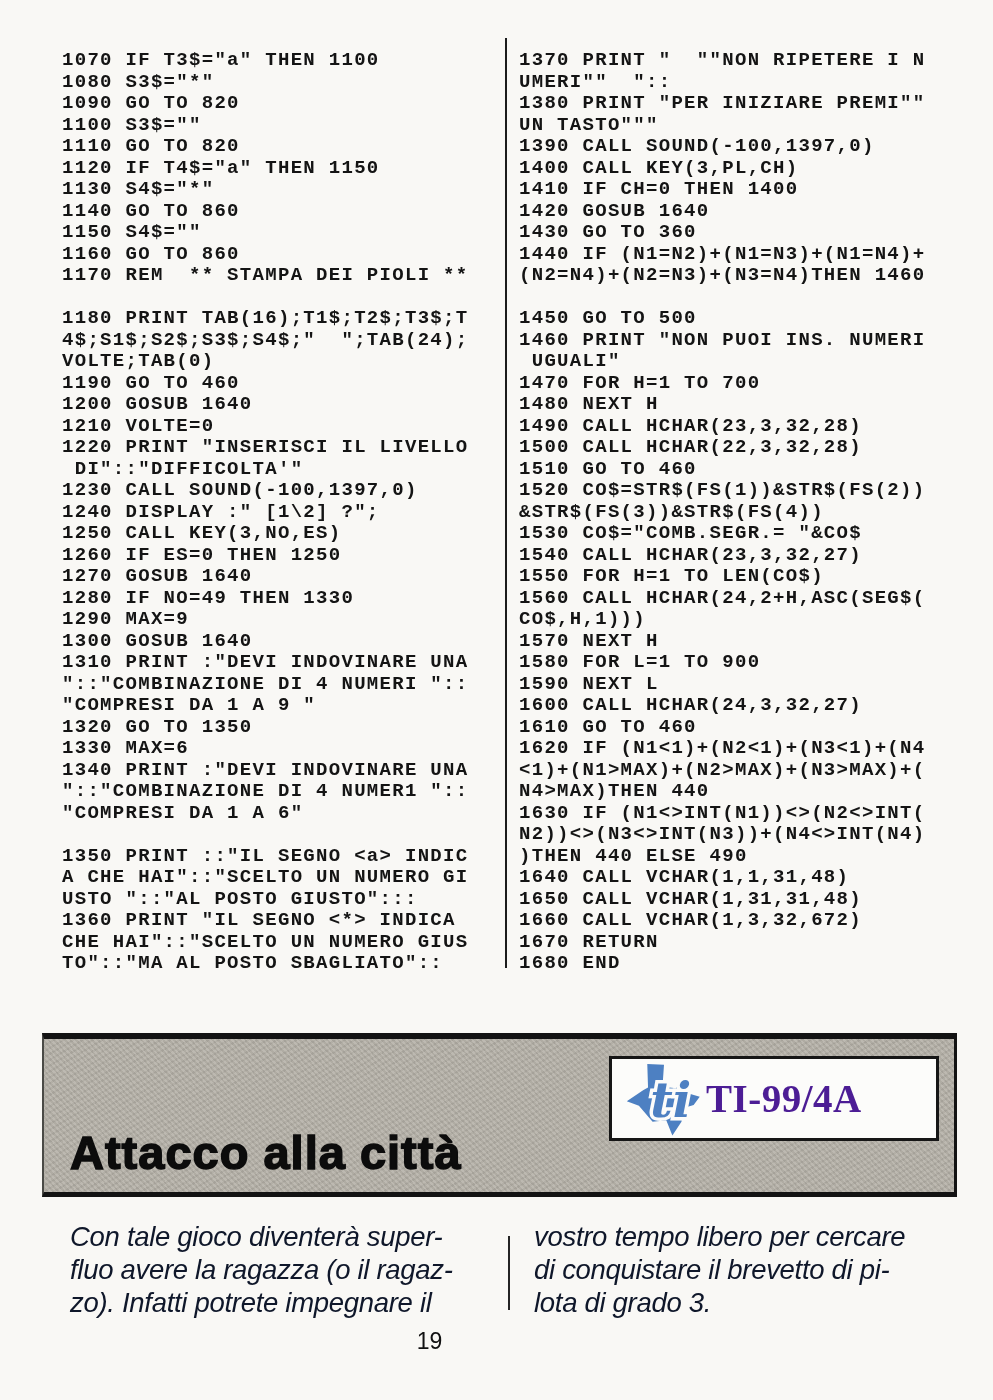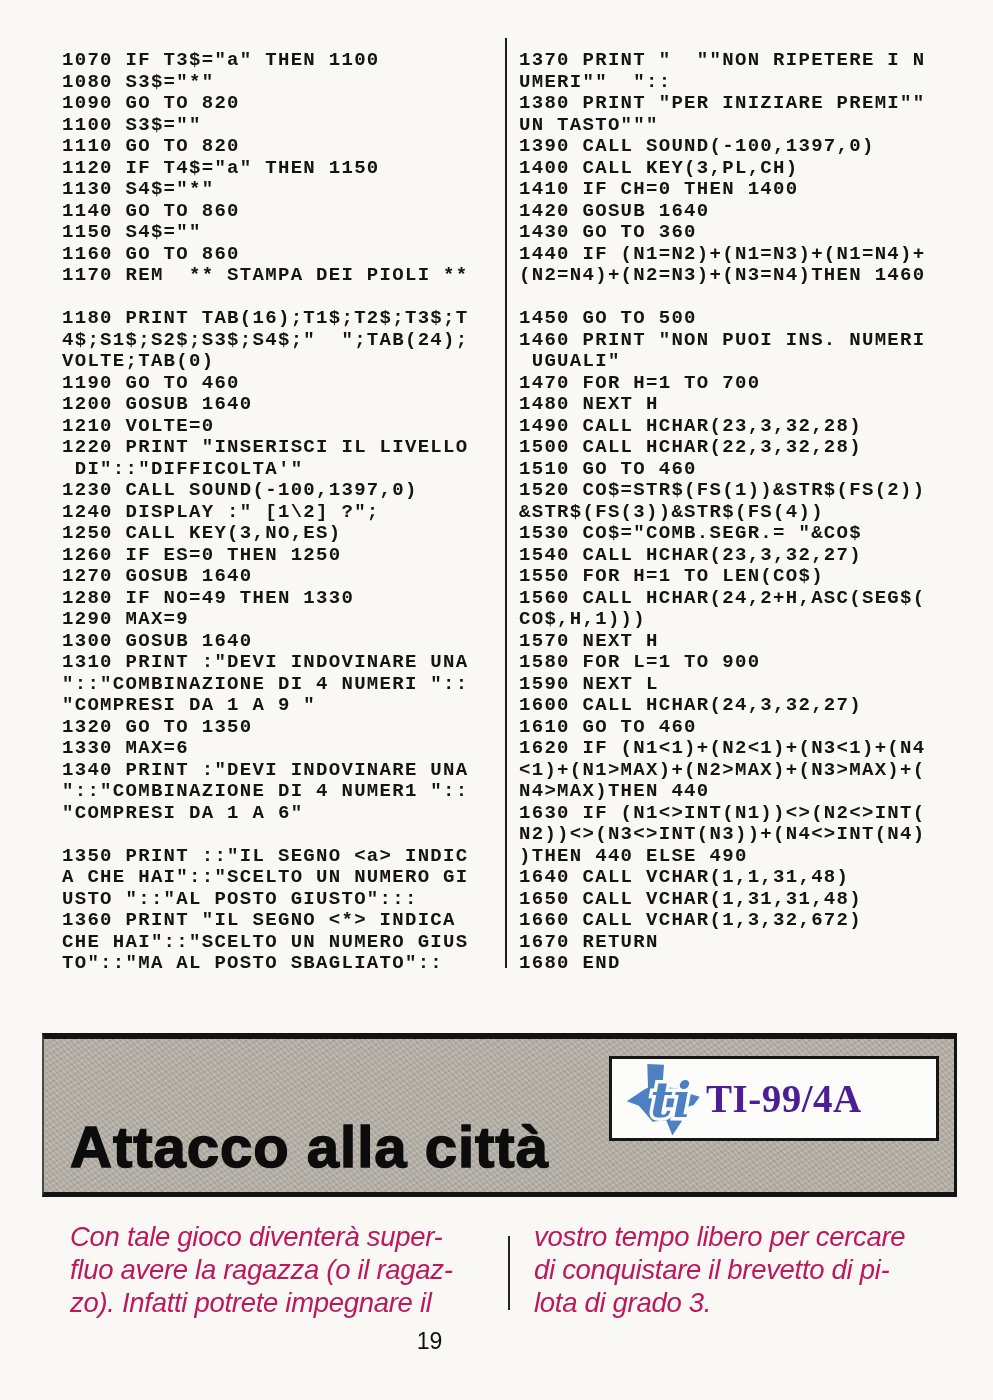--- a/index.html
+++ b/index.html
@@ -23,37 +23,37 @@
     position:absolute;left:42px;top:1033px;width:915px;height:164px;
     box-sizing:border-box;background:#b5b1a8;
     background-image:
       repeating-linear-gradient(47deg, rgba(255,255,255,.06) 0 2px, rgba(0,0,0,.05) 2px 4px),
       repeating-linear-gradient(-31deg, rgba(255,255,255,.05) 0 3px, rgba(0,0,0,.04) 3px 5px);
     border-top:6px solid #131313;border-bottom:5px solid #131313;
     border-left:2px solid #4a4a46;border-right:3px solid #131313;
   }
   .banner-title{
     position:absolute;left:26px;bottom:12px;
-    font-weight:900;font-size:58px;letter-spacing:1px;color:#0c0c0c;
+    font-weight:900;font-size:47px;letter-spacing:1px;color:#0c0c0c;
     -webkit-text-stroke:1.5px #0c0c0c;
   }
   .logo-box{
     position:absolute;top:17px;right:15px;width:330px;height:85px;
     box-sizing:border-box;background:#fcfcfa;border:3px solid #161616;
     display:flex;align-items:center;
   }
   .texas{margin-left:12px;flex:none;}
   .logo-text{
     font-family:"Liberation Serif",serif;font-weight:700;font-size:39px;
     color:#4c1d95;letter-spacing:.5px;margin-left:2px;white-space:nowrap;
   }
   
   .intro{
     position:absolute;margin:0;font-style:italic;
-    font-size:27.5px;line-height:33px;color:#be185d;
+    font-size:27.5px;line-height:33px;color:#0f172a;
     letter-spacing:-.3px;white-space:pre-line;
   }
   .intro-left{left:70px;top:1220px;width:430px;}
   .intro-right{left:534px;top:1220px;width:440px;}
   .intro-div{position:absolute;left:508px;top:1236px;width:2px;height:74px;background:#242424;}
   
   .page-num{
     position:absolute;left:0;top:1328px;width:859px;text-align:center;
     font-size:23px;color:#111;
   }

